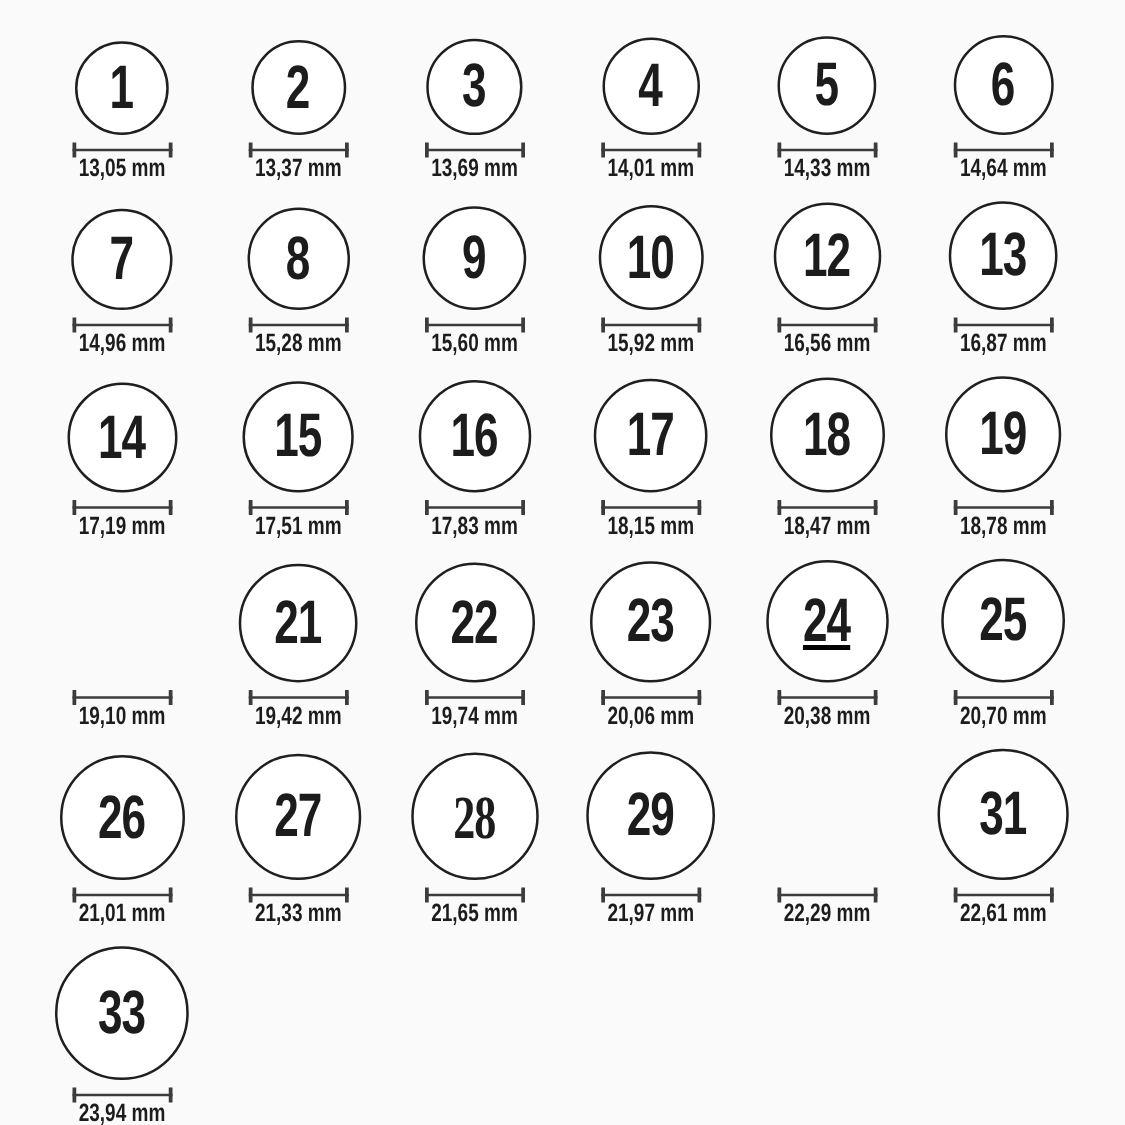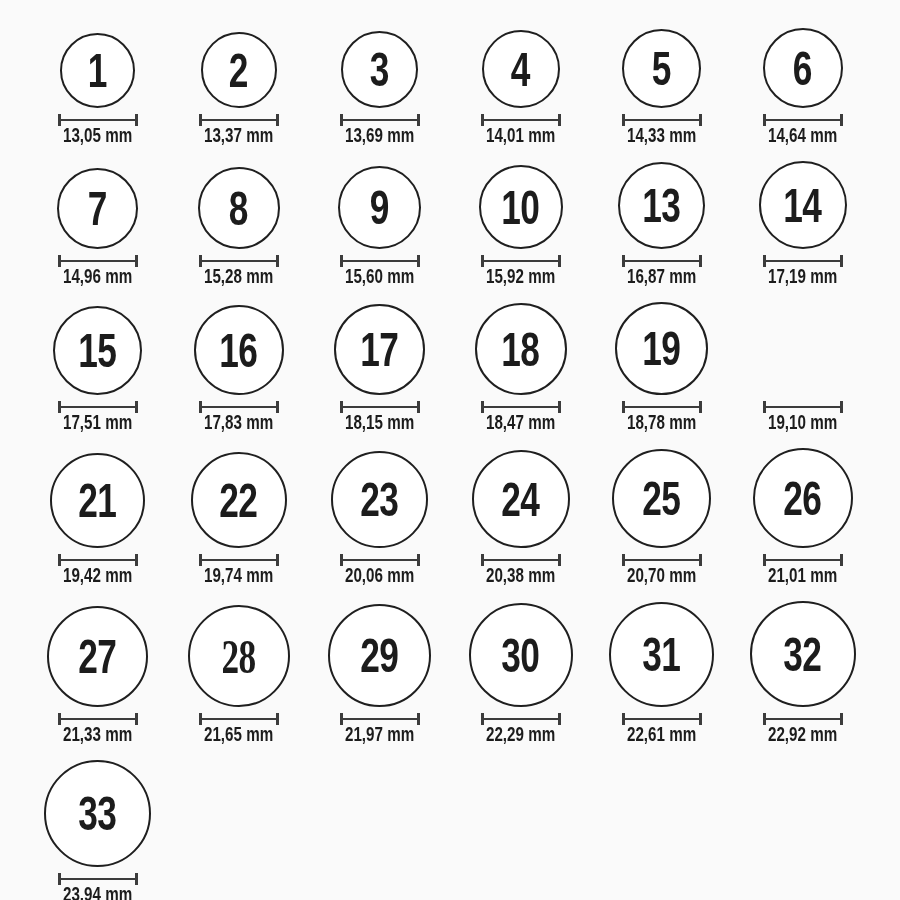--- a/index.html
+++ b/index.html
@@ -200,20 +200,31 @@
     </div>
     <div class="measure">
       <span class="tick left"></span>
       <span class="bar"></span>
       <span class="tick right"></span>
     </div>
     <div class="label">15,92 mm</div>
   </div>
 
 
+  <div class="cell">
+    <div class="circle" style="width: 86px; height: 86px;">
+      <span class="num">12</span>
+    </div>
+    <div class="measure">
+      <span class="tick left"></span>
+      <span class="bar"></span>
+      <span class="tick right"></span>
+    </div>
+    <div class="label">16,56 mm</div>
+  </div>
 
   <div class="cell">
     <div class="circle" style="width: 87px; height: 87px;">
       <span class="num">13</span>
     </div>
     <div class="measure">
       <span class="tick left"></span>
       <span class="bar"></span>
       <span class="tick right"></span>
     </div>
@@ -331,21 +342,21 @@
     </div>
     <div class="measure">
       <span class="tick left"></span>
       <span class="bar"></span>
       <span class="tick right"></span>
     </div>
     <div class="label">20,06 mm</div>
   </div>
 
   <div class="cell">
-    <div class="circle" style="width: 98px; height: 98px;">
+    <div class="circle" style="width: 98px; height: 98px; text-decoration: underline;">
       <span class="num">24</span>
     </div>
     <div class="measure">
       <span class="tick left"></span>
       <span class="bar"></span>
       <span class="tick right"></span>
     </div>
     <div class="label">20,38 mm</div>
   </div>
 
@@ -403,54 +414,40 @@
     </div>
     <div class="measure">
       <span class="tick left"></span>
       <span class="bar"></span>
       <span class="tick right"></span>
     </div>
     <div class="label">21,97 mm</div>
   </div>
 
   <div class="cell">
-    <div class="circle" style="width: 104px; height: 104px;">
-      <span class="num">30</span>
-    </div>
     <div class="measure">
       <span class="tick left"></span>
       <span class="bar"></span>
       <span class="tick right"></span>
     </div>
     <div class="label">22,29 mm</div>
   </div>
 
   <div class="cell">
     <div class="circle" style="width: 105px; height: 105px;">
       <span class="num">31</span>
     </div>
     <div class="measure">
       <span class="tick left"></span>
       <span class="bar"></span>
       <span class="tick right"></span>
     </div>
     <div class="label">22,61 mm</div>
   </div>
 
-  <div class="cell">
-    <div class="circle" style="width: 106px; height: 106px;">
-      <span class="num">32</span>
-    </div>
-    <div class="measure">
-      <span class="tick left"></span>
-      <span class="bar"></span>
-      <span class="tick right"></span>
-    </div>
-    <div class="label">22,92 mm</div>
-  </div>
 
   <div class="cell">
     <div class="circle" style="width: 107px; height: 107px;">
       <span class="num">33</span>
     </div>
     <div class="measure">
       <span class="tick left"></span>
       <span class="bar"></span>
       <span class="tick right"></span>
     </div>

